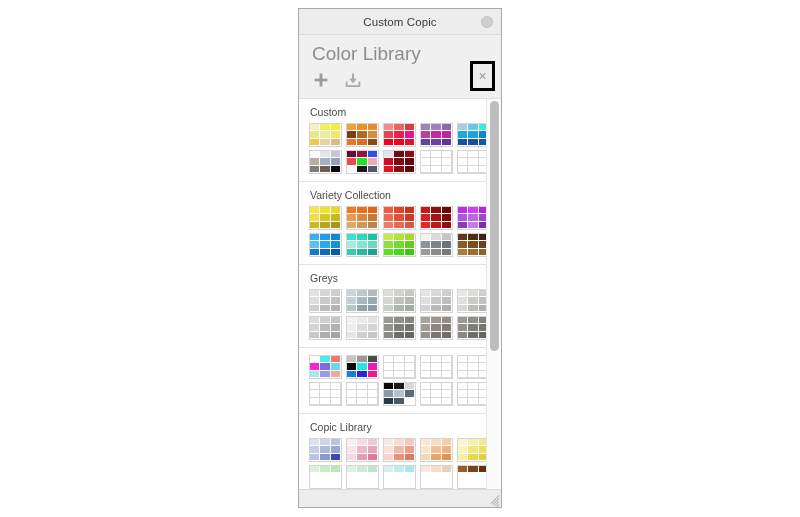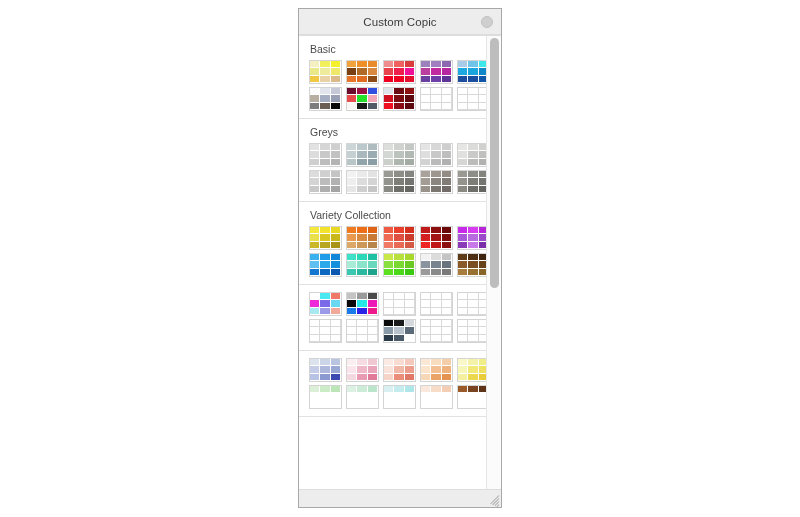--- a/index.html
+++ b/index.html
@@ -225,25 +225,44 @@
 </head>
 <body>
 
 <div id="window">
 
   <div id="titlebar">
     <span class="title-text">Custom Copic</span>
     <span id="win-dot"></span>
   </div>
 
+  <div id="header">
+    <div id="header-title">Color Library</div>
+
+    <div id="header-actions">
+      <svg class="hdr-icon" viewBox="0 0 18 18">
+        <rect x="7.6" y="2.5" width="2.8" height="13" fill="#9c9c9c"></rect>
+        <rect x="2.5" y="7.6" width="13" height="2.8" fill="#9c9c9c"></rect>
+      </svg>
+      <svg class="hdr-icon" viewBox="0 0 18 18">
+        <rect x="8" y="2.5" width="2" height="6" fill="#a8a8a8"></rect>
+        <path d="M5.2 7.5 L12.8 7.5 L9 12.2 Z" fill="#a8a8a8"></path>
+        <path d="M2.6 10.5 L2.6 15.2 L15.4 15.2 L15.4 10.5" fill="none" stroke="#a8a8a8" stroke-width="1.8"></path>
+      </svg>
+    </div>
+
+    <div id="close-wrap">
+      <span class="x">×</span>
+    </div>
+  </div>
 
   <div id="scrollarea">
     <div id="scroll-inner">
         <div class="palette-group">
-          <div class="group-label">Basic</div>
+          <div class="group-label">Custom</div>
           <div class="group-body">
             <div class="swatch-rows">
               <div class="swatch-row">
                 <div class="mini-grid">
                   <i style="background: rgb(245, 240, 192);"></i>
                   <i style="background: rgb(242, 239, 92);"></i>
                   <i style="background: rgb(244, 240, 44);"></i>
                   <i style="background: rgb(234, 233, 138);"></i>
                   <i style="background: rgb(238, 235, 156);"></i>
                   <i style="background: rgb(239, 233, 107);"></i>
@@ -350,20 +369,141 @@
                   <i></i>
                   <i></i>
                   <i></i>
                   <i></i>
                 </div>
               </div>
             </div>
           </div>
         </div>
         <div class="palette-group">
+          <div class="group-label">Variety Collection</div>
+          <div class="group-body">
+            <div class="swatch-rows">
+              <div class="swatch-row">
+                <div class="mini-grid">
+                  <i style="background: rgb(245, 232, 60);"></i>
+                  <i style="background: rgb(242, 226, 44);"></i>
+                  <i style="background: rgb(232, 216, 36);"></i>
+                  <i style="background: rgb(234, 224, 74);"></i>
+                  <i style="background: rgb(217, 200, 32);"></i>
+                  <i style="background: rgb(200, 184, 28);"></i>
+                  <i style="background: rgb(203, 184, 40);"></i>
+                  <i style="background: rgb(184, 166, 32);"></i>
+                  <i style="background: rgb(168, 148, 24);"></i>
+                </div>
+                <div class="mini-grid">
+                  <i style="background: rgb(240, 122, 32);"></i>
+                  <i style="background: rgb(238, 110, 24);"></i>
+                  <i style="background: rgb(224, 100, 20);"></i>
+                  <i style="background: rgb(234, 154, 80);"></i>
+                  <i style="background: rgb(217, 138, 64);"></i>
+                  <i style="background: rgb(200, 122, 52);"></i>
+                  <i style="background: rgb(220, 168, 104);"></i>
+                  <i style="background: rgb(204, 152, 88);"></i>
+                  <i style="background: rgb(184, 134, 74);"></i>
+                </div>
+                <div class="mini-grid">
+                  <i style="background: rgb(239, 90, 66);"></i>
+                  <i style="background: rgb(232, 64, 42);"></i>
+                  <i style="background: rgb(212, 46, 28);"></i>
+                  <i style="background: rgb(238, 106, 82);"></i>
+                  <i style="background: rgb(224, 80, 64);"></i>
+                  <i style="background: rgb(204, 58, 42);"></i>
+                  <i style="background: rgb(240, 122, 100);"></i>
+                  <i style="background: rgb(232, 106, 84);"></i>
+                  <i style="background: rgb(212, 90, 70);"></i>
+                </div>
+                <div class="mini-grid">
+                  <i style="background: rgb(192, 26, 26);"></i>
+                  <i style="background: rgb(140, 14, 14);"></i>
+                  <i style="background: rgb(106, 8, 8);"></i>
+                  <i style="background: rgb(212, 32, 32);"></i>
+                  <i style="background: rgb(164, 20, 20);"></i>
+                  <i style="background: rgb(124, 12, 12);"></i>
+                  <i style="background: rgb(238, 36, 36);"></i>
+                  <i style="background: rgb(192, 24, 24);"></i>
+                  <i style="background: rgb(140, 16, 16);"></i>
+                </div>
+                <div class="mini-grid">
+                  <i style="background: rgb(198, 42, 232);"></i>
+                  <i style="background: rgb(216, 60, 240);"></i>
+                  <i style="background: rgb(184, 36, 216);"></i>
+                  <i style="background: rgb(168, 88, 216);"></i>
+                  <i style="background: rgb(184, 106, 224);"></i>
+                  <i style="background: rgb(154, 74, 200);"></i>
+                  <i style="background: rgb(138, 60, 184);"></i>
+                  <i style="background: rgb(200, 120, 232);"></i>
+                  <i style="background: rgb(122, 46, 168);"></i>
+                </div>
+              </div>
+              <div class="swatch-row">
+                <div class="mini-grid">
+                  <i style="background: rgb(58, 176, 238);"></i>
+                  <i style="background: rgb(30, 156, 232);"></i>
+                  <i style="background: rgb(15, 134, 216);"></i>
+                  <i style="background: rgb(94, 192, 240);"></i>
+                  <i style="background: rgb(42, 168, 234);"></i>
+                  <i style="background: rgb(20, 144, 220);"></i>
+                  <i style="background: rgb(20, 120, 208);"></i>
+                  <i style="background: rgb(15, 104, 192);"></i>
+                  <i style="background: rgb(10, 88, 176);"></i>
+                </div>
+                <div class="mini-grid">
+                  <i style="background: rgb(62, 224, 200);"></i>
+                  <i style="background: rgb(42, 216, 184);"></i>
+                  <i style="background: rgb(30, 192, 164);"></i>
+                  <i style="background: rgb(168, 236, 216);"></i>
+                  <i style="background: rgb(138, 228, 204);"></i>
+                  <i style="background: rgb(106, 216, 188);"></i>
+                  <i style="background: rgb(58, 200, 176);"></i>
+                  <i style="background: rgb(42, 184, 160);"></i>
+                  <i style="background: rgb(30, 164, 140);"></i>
+                </div>
+                <div class="mini-grid">
+                  <i style="background: rgb(200, 232, 74);"></i>
+                  <i style="background: rgb(184, 224, 60);"></i>
+                  <i style="background: rgb(168, 216, 46);"></i>
+                  <i style="background: rgb(138, 224, 64);"></i>
+                  <i style="background: rgb(122, 216, 50);"></i>
+                  <i style="background: rgb(106, 200, 36);"></i>
+                  <i style="background: rgb(92, 224, 32);"></i>
+                  <i style="background: rgb(74, 216, 24);"></i>
+                  <i style="background: rgb(58, 200, 16);"></i>
+                </div>
+                <div class="mini-grid">
+                  <i style="background: rgb(242, 242, 242);"></i>
+                  <i style="background: rgb(220, 220, 220);"></i>
+                  <i style="background: rgb(196, 196, 196);"></i>
+                  <i style="background: rgb(138, 148, 158);"></i>
+                  <i style="background: rgb(122, 132, 142);"></i>
+                  <i style="background: rgb(106, 116, 126);"></i>
+                  <i style="background: rgb(154, 154, 154);"></i>
+                  <i style="background: rgb(138, 138, 138);"></i>
+                  <i style="background: rgb(122, 122, 122);"></i>
+                </div>
+                <div class="mini-grid">
+                  <i style="background: rgb(94, 58, 24);"></i>
+                  <i style="background: rgb(78, 46, 18);"></i>
+                  <i style="background: rgb(62, 36, 14);"></i>
+                  <i style="background: rgb(138, 90, 40);"></i>
+                  <i style="background: rgb(122, 78, 32);"></i>
+                  <i style="background: rgb(106, 66, 26);"></i>
+                  <i style="background: rgb(168, 124, 60);"></i>
+                  <i style="background: rgb(152, 112, 48);"></i>
+                  <i style="background: rgb(136, 100, 40);"></i>
+                </div>
+              </div>
+            </div>
+          </div>
+        </div>
+        <div class="palette-group">
           <div class="group-label">Greys</div>
           <div class="group-body">
             <div class="swatch-rows">
               <div class="swatch-row">
                 <div class="mini-grid">
                   <i style="background: rgb(226, 226, 226);"></i>
                   <i style="background: rgb(214, 214, 214);"></i>
                   <i style="background: rgb(207, 207, 207);"></i>
                   <i style="background: rgb(220, 220, 220);"></i>
                   <i style="background: rgb(201, 201, 201);"></i>
@@ -471,141 +611,20 @@
                   <i style="background: rgb(116, 116, 112);"></i>
                   <i style="background: rgb(138, 138, 130);"></i>
                   <i style="background: rgb(110, 110, 106);"></i>
                   <i style="background: rgb(100, 100, 96);"></i>
                 </div>
               </div>
             </div>
           </div>
         </div>
         <div class="palette-group">
-          <div class="group-label">Variety Collection</div>
-          <div class="group-body">
-            <div class="swatch-rows">
-              <div class="swatch-row">
-                <div class="mini-grid">
-                  <i style="background: rgb(245, 232, 60);"></i>
-                  <i style="background: rgb(242, 226, 44);"></i>
-                  <i style="background: rgb(232, 216, 36);"></i>
-                  <i style="background: rgb(234, 224, 74);"></i>
-                  <i style="background: rgb(217, 200, 32);"></i>
-                  <i style="background: rgb(200, 184, 28);"></i>
-                  <i style="background: rgb(203, 184, 40);"></i>
-                  <i style="background: rgb(184, 166, 32);"></i>
-                  <i style="background: rgb(168, 148, 24);"></i>
-                </div>
-                <div class="mini-grid">
-                  <i style="background: rgb(240, 122, 32);"></i>
-                  <i style="background: rgb(238, 110, 24);"></i>
-                  <i style="background: rgb(224, 100, 20);"></i>
-                  <i style="background: rgb(234, 154, 80);"></i>
-                  <i style="background: rgb(217, 138, 64);"></i>
-                  <i style="background: rgb(200, 122, 52);"></i>
-                  <i style="background: rgb(220, 168, 104);"></i>
-                  <i style="background: rgb(204, 152, 88);"></i>
-                  <i style="background: rgb(184, 134, 74);"></i>
-                </div>
-                <div class="mini-grid">
-                  <i style="background: rgb(239, 90, 66);"></i>
-                  <i style="background: rgb(232, 64, 42);"></i>
-                  <i style="background: rgb(212, 46, 28);"></i>
-                  <i style="background: rgb(238, 106, 82);"></i>
-                  <i style="background: rgb(224, 80, 64);"></i>
-                  <i style="background: rgb(204, 58, 42);"></i>
-                  <i style="background: rgb(240, 122, 100);"></i>
-                  <i style="background: rgb(232, 106, 84);"></i>
-                  <i style="background: rgb(212, 90, 70);"></i>
-                </div>
-                <div class="mini-grid">
-                  <i style="background: rgb(192, 26, 26);"></i>
-                  <i style="background: rgb(140, 14, 14);"></i>
-                  <i style="background: rgb(106, 8, 8);"></i>
-                  <i style="background: rgb(212, 32, 32);"></i>
-                  <i style="background: rgb(164, 20, 20);"></i>
-                  <i style="background: rgb(124, 12, 12);"></i>
-                  <i style="background: rgb(238, 36, 36);"></i>
-                  <i style="background: rgb(192, 24, 24);"></i>
-                  <i style="background: rgb(140, 16, 16);"></i>
-                </div>
-                <div class="mini-grid">
-                  <i style="background: rgb(198, 42, 232);"></i>
-                  <i style="background: rgb(216, 60, 240);"></i>
-                  <i style="background: rgb(184, 36, 216);"></i>
-                  <i style="background: rgb(168, 88, 216);"></i>
-                  <i style="background: rgb(184, 106, 224);"></i>
-                  <i style="background: rgb(154, 74, 200);"></i>
-                  <i style="background: rgb(138, 60, 184);"></i>
-                  <i style="background: rgb(200, 120, 232);"></i>
-                  <i style="background: rgb(122, 46, 168);"></i>
-                </div>
-              </div>
-              <div class="swatch-row">
-                <div class="mini-grid">
-                  <i style="background: rgb(58, 176, 238);"></i>
-                  <i style="background: rgb(30, 156, 232);"></i>
-                  <i style="background: rgb(15, 134, 216);"></i>
-                  <i style="background: rgb(94, 192, 240);"></i>
-                  <i style="background: rgb(42, 168, 234);"></i>
-                  <i style="background: rgb(20, 144, 220);"></i>
-                  <i style="background: rgb(20, 120, 208);"></i>
-                  <i style="background: rgb(15, 104, 192);"></i>
-                  <i style="background: rgb(10, 88, 176);"></i>
-                </div>
-                <div class="mini-grid">
-                  <i style="background: rgb(62, 224, 200);"></i>
-                  <i style="background: rgb(42, 216, 184);"></i>
-                  <i style="background: rgb(30, 192, 164);"></i>
-                  <i style="background: rgb(168, 236, 216);"></i>
-                  <i style="background: rgb(138, 228, 204);"></i>
-                  <i style="background: rgb(106, 216, 188);"></i>
-                  <i style="background: rgb(58, 200, 176);"></i>
-                  <i style="background: rgb(42, 184, 160);"></i>
-                  <i style="background: rgb(30, 164, 140);"></i>
-                </div>
-                <div class="mini-grid">
-                  <i style="background: rgb(200, 232, 74);"></i>
-                  <i style="background: rgb(184, 224, 60);"></i>
-                  <i style="background: rgb(168, 216, 46);"></i>
-                  <i style="background: rgb(138, 224, 64);"></i>
-                  <i style="background: rgb(122, 216, 50);"></i>
-                  <i style="background: rgb(106, 200, 36);"></i>
-                  <i style="background: rgb(92, 224, 32);"></i>
-                  <i style="background: rgb(74, 216, 24);"></i>
-                  <i style="background: rgb(58, 200, 16);"></i>
-                </div>
-                <div class="mini-grid">
-                  <i style="background: rgb(242, 242, 242);"></i>
-                  <i style="background: rgb(220, 220, 220);"></i>
-                  <i style="background: rgb(196, 196, 196);"></i>
-                  <i style="background: rgb(138, 148, 158);"></i>
-                  <i style="background: rgb(122, 132, 142);"></i>
-                  <i style="background: rgb(106, 116, 126);"></i>
-                  <i style="background: rgb(154, 154, 154);"></i>
-                  <i style="background: rgb(138, 138, 138);"></i>
-                  <i style="background: rgb(122, 122, 122);"></i>
-                </div>
-                <div class="mini-grid">
-                  <i style="background: rgb(94, 58, 24);"></i>
-                  <i style="background: rgb(78, 46, 18);"></i>
-                  <i style="background: rgb(62, 36, 14);"></i>
-                  <i style="background: rgb(138, 90, 40);"></i>
-                  <i style="background: rgb(122, 78, 32);"></i>
-                  <i style="background: rgb(106, 66, 26);"></i>
-                  <i style="background: rgb(168, 124, 60);"></i>
-                  <i style="background: rgb(152, 112, 48);"></i>
-                  <i style="background: rgb(136, 100, 40);"></i>
-                </div>
-              </div>
-            </div>
-          </div>
-        </div>
-        <div class="palette-group">
           <div class="group-body">
             <div class="swatch-rows">
               <div class="swatch-row">
                 <div class="mini-grid">
                   <i style="background: rgb(255, 255, 255);"></i>
                   <i style="background: rgb(74, 232, 240);"></i>
                   <i style="background: rgb(240, 122, 106);"></i>
                   <i style="background: rgb(238, 42, 216);"></i>
                   <i style="background: rgb(122, 106, 232);"></i>
                   <i style="background: rgb(106, 216, 240);"></i>
@@ -712,20 +731,21 @@
                   <i></i>
                   <i></i>
                   <i></i>
                   <i></i>
                 </div>
               </div>
             </div>
           </div>
         </div>
         <div class="palette-group">
+          <div class="group-label">Copic Library</div>
           <div class="group-body">
             <div class="swatch-rows">
               <div class="swatch-row">
                 <div class="mini-grid">
                   <i style="background: rgb(220, 226, 238);"></i>
                   <i style="background: rgb(204, 212, 232);"></i>
                   <i style="background: rgb(184, 196, 224);"></i>
                   <i style="background: rgb(196, 204, 232);"></i>
                   <i style="background: rgb(174, 184, 220);"></i>
                   <i style="background: rgb(154, 168, 212);"></i>

